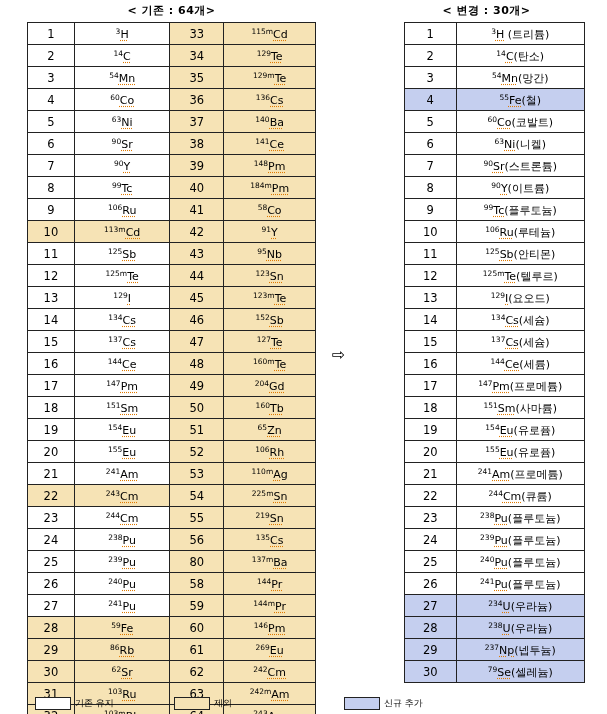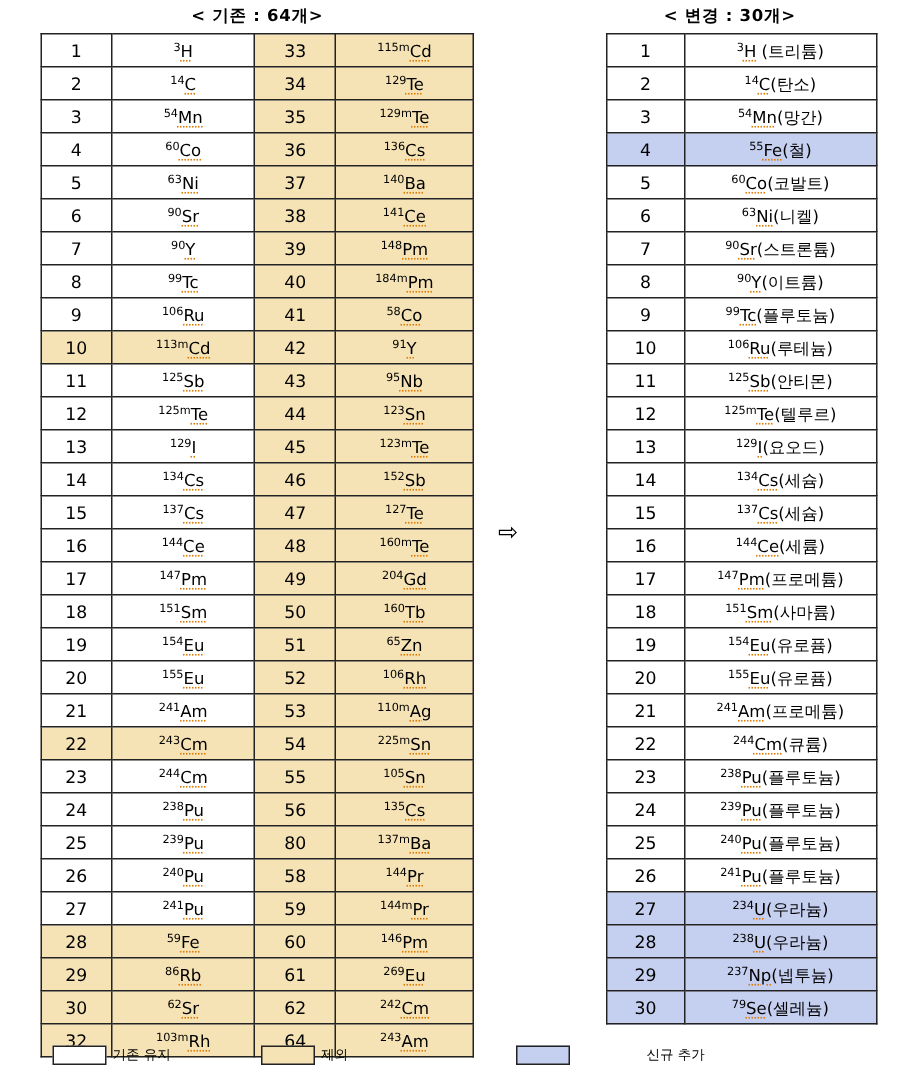--- a/index.html
+++ b/index.html
@@ -165,21 +165,21 @@
       <tr>
         <td class="num excl">22</td>
         <td class="excl nuc"><sup>243</sup><span class="sym">Cm</span></td>
         <td class="num excl">54</td>
         <td class="excl nuc"><sup>225m</sup><span class="sym">Sn</span></td>
       </tr>
       <tr>
         <td class="num keep">23</td>
         <td class="keep nuc"><sup>244</sup><span class="sym">Cm</span></td>
         <td class="num excl">55</td>
-        <td class="excl nuc"><sup>105</sup><span class="sym">Sn</span></td>
+        <td class="excl nuc"><sup>219</sup><span class="sym">Sn</span></td>
       </tr>
       <tr>
         <td class="num keep">24</td>
         <td class="keep nuc"><sup>238</sup><span class="sym">Pu</span></td>
         <td class="num excl">56</td>
         <td class="excl nuc"><sup>135</sup><span class="sym">Cs</span></td>
       </tr>
       <tr>
         <td class="num keep">25</td>
         <td class="keep nuc"><sup>239</sup><span class="sym">Pu</span></td>
@@ -208,20 +208,26 @@
         <td class="num excl">29</td>
         <td class="excl nuc"><sup>86</sup><span class="sym">Rb</span></td>
         <td class="num excl">61</td>
         <td class="excl nuc"><sup>269</sup><span class="sym">Eu</span></td>
       </tr>
       <tr>
         <td class="num excl">30</td>
         <td class="excl nuc"><sup>62</sup><span class="sym">Sr</span></td>
         <td class="num excl">62</td>
         <td class="excl nuc"><sup>242</sup><span class="sym">Cm</span></td>
+      </tr>
+      <tr>
+        <td class="num excl">31</td>
+        <td class="excl nuc"><sup>103</sup><span class="sym">Ru</span></td>
+        <td class="num excl">63</td>
+        <td class="excl nuc"><sup>242m</sup><span class="sym">Am</span></td>
       </tr>
       <tr>
         <td class="num excl">32</td>
         <td class="excl nuc"><sup>103m</sup><span class="sym">Rh</span></td>
         <td class="num excl">64</td>
         <td class="excl nuc"><sup>243</sup><span class="sym">Am</span></td>
       </tr>
     </tbody>
 </table>
 
@@ -357,16 +363,16 @@
 </table>
 
 <div class="legend" style="left:35px;">
   <span class="box keep"></span>
   <span>기존 유지</span>
 </div>
 <div class="legend" style="left:174px;">
   <span class="box excl"></span>
   <span>제외</span>
 </div>
-<div class="legend" style="left:344px;gap:47px;">
+<div class="legend" style="left:344px;">
   <span class="box new"></span>
   <span>신규 추가</span>
 </div>
 
 </body></html>

